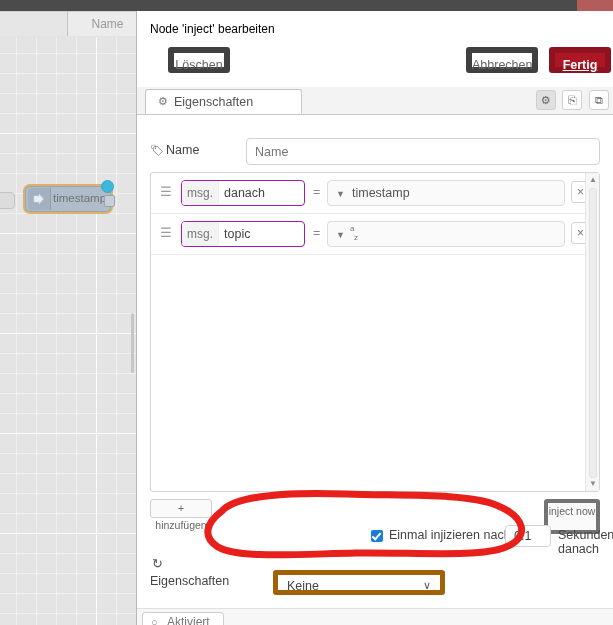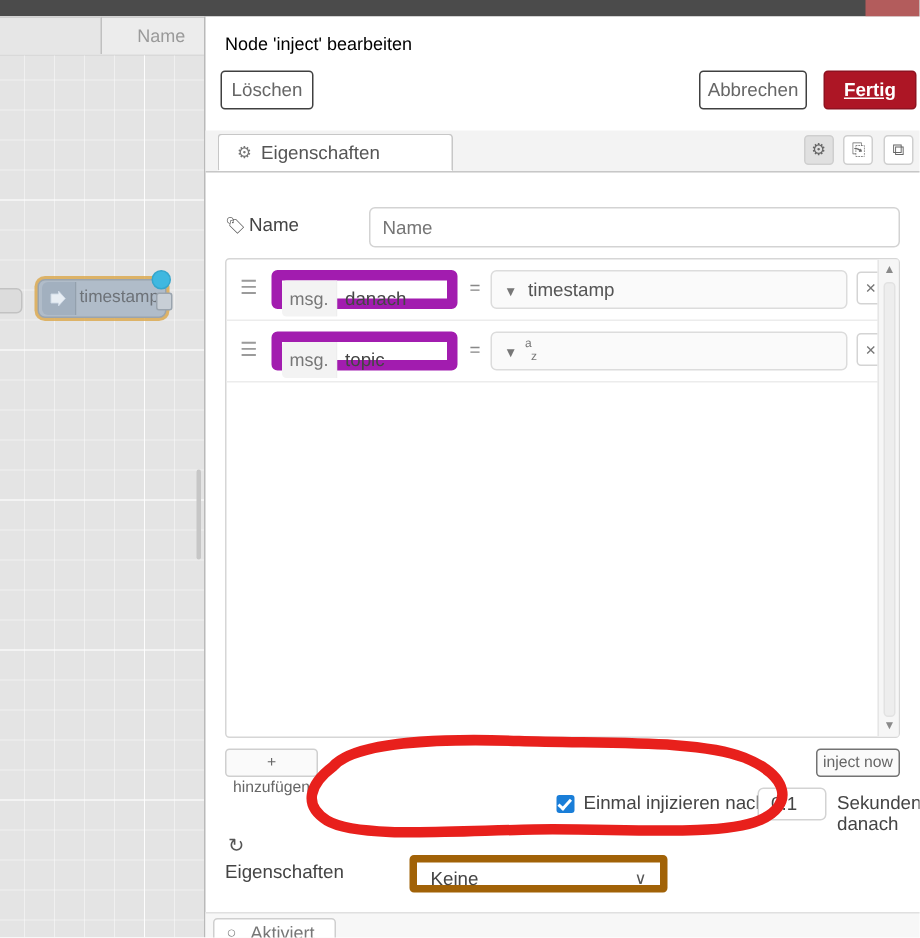--- a/index.html
+++ b/index.html
@@ -71,22 +71,22 @@
   .dialog{
     position:absolute;left:136px;top:11px;width:477px;height:614px;
     background:#fff;border-left:1px solid #b9b9b9;box-sizing:border-box;
   }
   .dlg-title{position:absolute;left:13px;top:11px;font-size:12px;font-weight:normal;color:#000000;}
 
   
   .btnrow{position:absolute;left:0;top:36px;width:477px;height:34px;}
   .btn{
     position:absolute;top:0;height:26px;line-height:24px;
-    border:1px solid #404040;background:#fff;border-radius:3px;
-    font-size:12.5px;color:#666;text-align:center;box-sizing:border-box;cursor:pointer;
+    border:6px solid #404040;background:#fff;border-radius:3px;
+    font-size:12.5px;color:#666;text-align:center;box-sizing:border-box;cursor:pointer;margin-left:21px;
   }
   .btn.delete{left:10px;width:62px;}
   .btn.cancel{right:76px;width:72px;}
   .btn.done{right:3px;width:62px;background:#ad1625;border-color:#8e1220;color:#fff;font-weight:bold;text-decoration:underline;}
 
   
   .tabstrip{position:absolute;left:0;top:76px;width:477px;height:27px;border-bottom:1px solid #c7c7c7;background:#f3f3f3;}
   .tab{
     position:absolute;left:8px;top:2px;width:157px;height:25px;box-sizing:border-box;
     background:#fff;border:1px solid #c7c7c7;border-bottom:1px solid #fff;
@@ -121,21 +121,21 @@
   .proplist{
     position:absolute;left:13px;top:58px;width:450px;height:320px;
     border:1px solid #d6d6d6;border-radius:3px;background:#fff;box-sizing:border-box;
   }
   .prop-row{position:absolute;left:0;width:448px;height:41px;border-bottom:1px solid #ececec;box-sizing:border-box;}
   .prop-row.r1{top:0;}
   .prop-row.r2{top:41px;}
   .drag{position:absolute;left:9px;top:12px;width:14px;height:14px;color:#9b9b9b;font-size:13px;line-height:14px;cursor:move;}
   .msgfield{
     position:absolute;left:30px;top:7px;width:124px;height:26px;
-    border:7px solid #a21caf;border-radius:4px;background:#fff;box-sizing:border-box;
+    border:1px solid #a21caf;border-radius:4px;background:#fff;box-sizing:border-box;
   }
   .msgfield .pfx{
     position:absolute;left:0;top:0;width:36px;height:24px;line-height:24px;text-align:center;
     background:#f3f3f3;border-right:1px solid #eee;border-radius:3px 0 0 3px;
     font-size:12px;color:#777;
   }
   .msgfield .val{position:absolute;left:42px;top:0;height:24px;line-height:24px;font-size:12.5px;color:#444;}
   .eq{position:absolute;left:162px;top:12px;font-size:12.5px;color:#888;}
   .valfield{
     position:absolute;left:176px;top:7px;width:238px;height:26px;
@@ -158,22 +158,22 @@
   .vscroll .arr.dn{bottom:0;}
   .vscroll .thumb{position:absolute;left:3px;top:15px;width:8px;height:290px;background:#ededed;border:1px solid #e2e2e2;border-radius:3px;box-sizing:border-box;}
 
   
   .addbtn{
     position:absolute;left:13px;top:385px;width:62px;height:19px;
     border:1px solid #cfcfcf;border-radius:3px;background:#fafafa;
     font-size:10.5px;color:#666;line-height:17px;text-align:center;cursor:pointer;box-sizing:border-box;
   }
   .injectnow{
-    position:absolute;right:14px;top:385px;width:56px;height:19px;
-    border:1px solid #737373;border-radius:3px;background:#fafafa;
+    position:absolute;right:14px;top:385px;width:56px;height:35px;
+    border:4px solid #737373;border-radius:3px;background:#fafafa;
     font-size:10.5px;color:#666;line-height:17px;text-align:center;cursor:pointer;box-sizing:border-box;
   }
 
   
   .oncerow{position:absolute;left:13px;top:412px;width:450px;height:24px;}
   .cbx{
     position:absolute;left:221px;top:4px;width:12px;height:12px;border-radius:2px;
     background:#1a7ed8;cursor:pointer;
   }
   .cbx:after{

